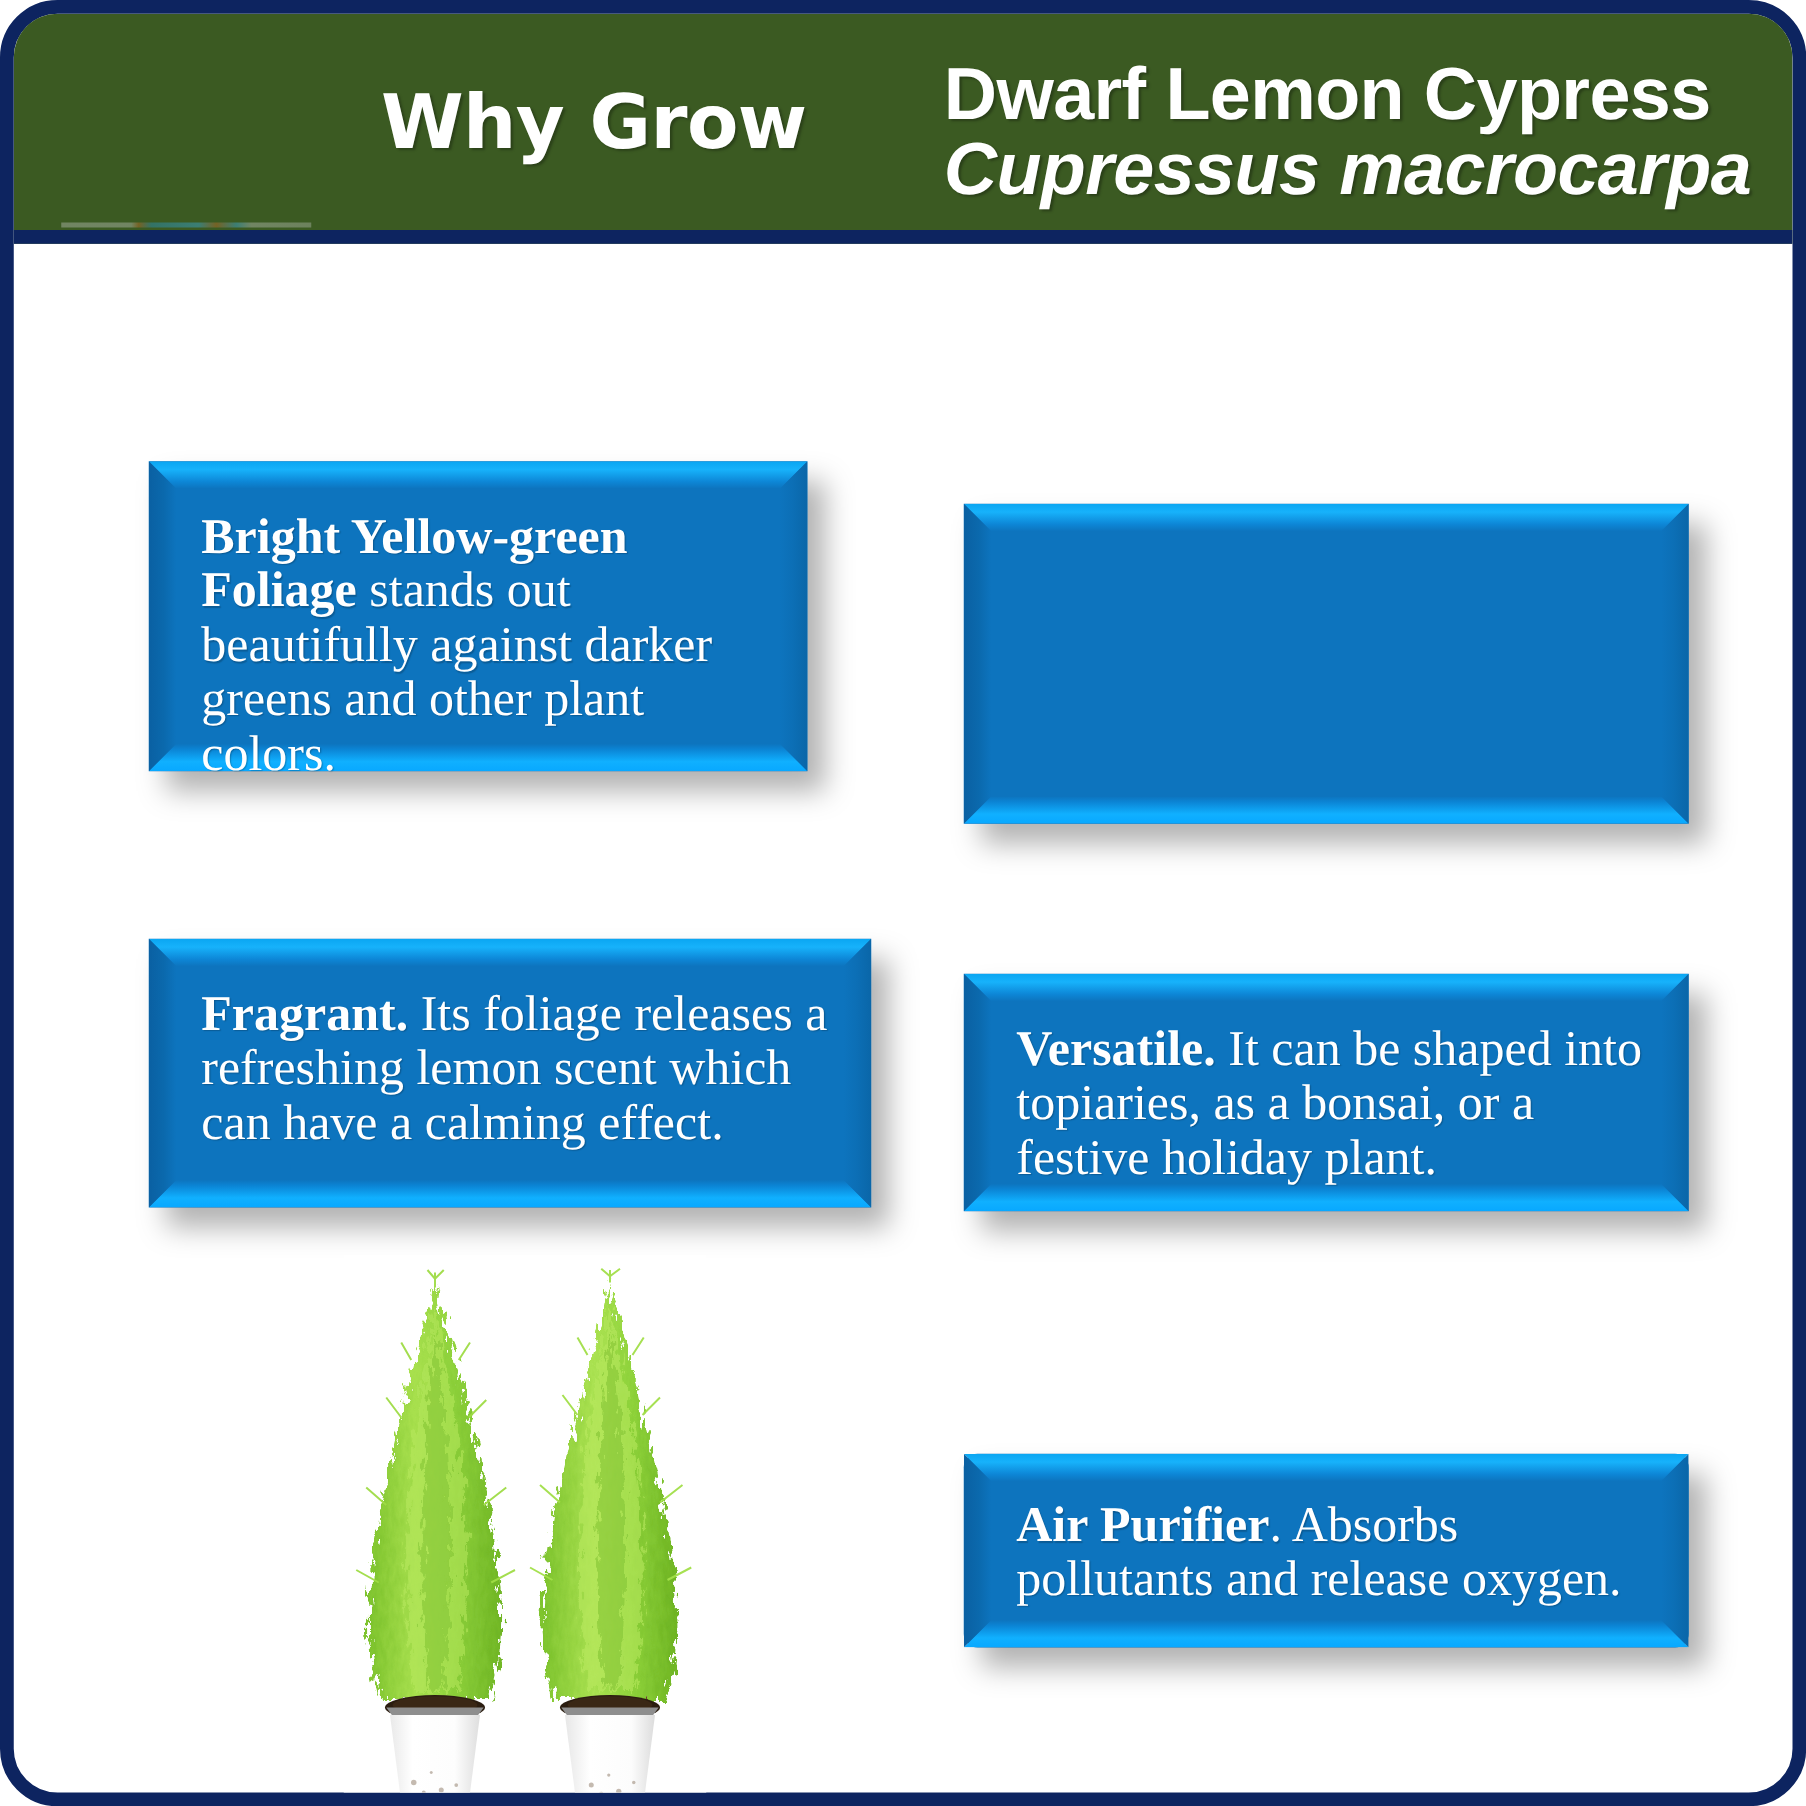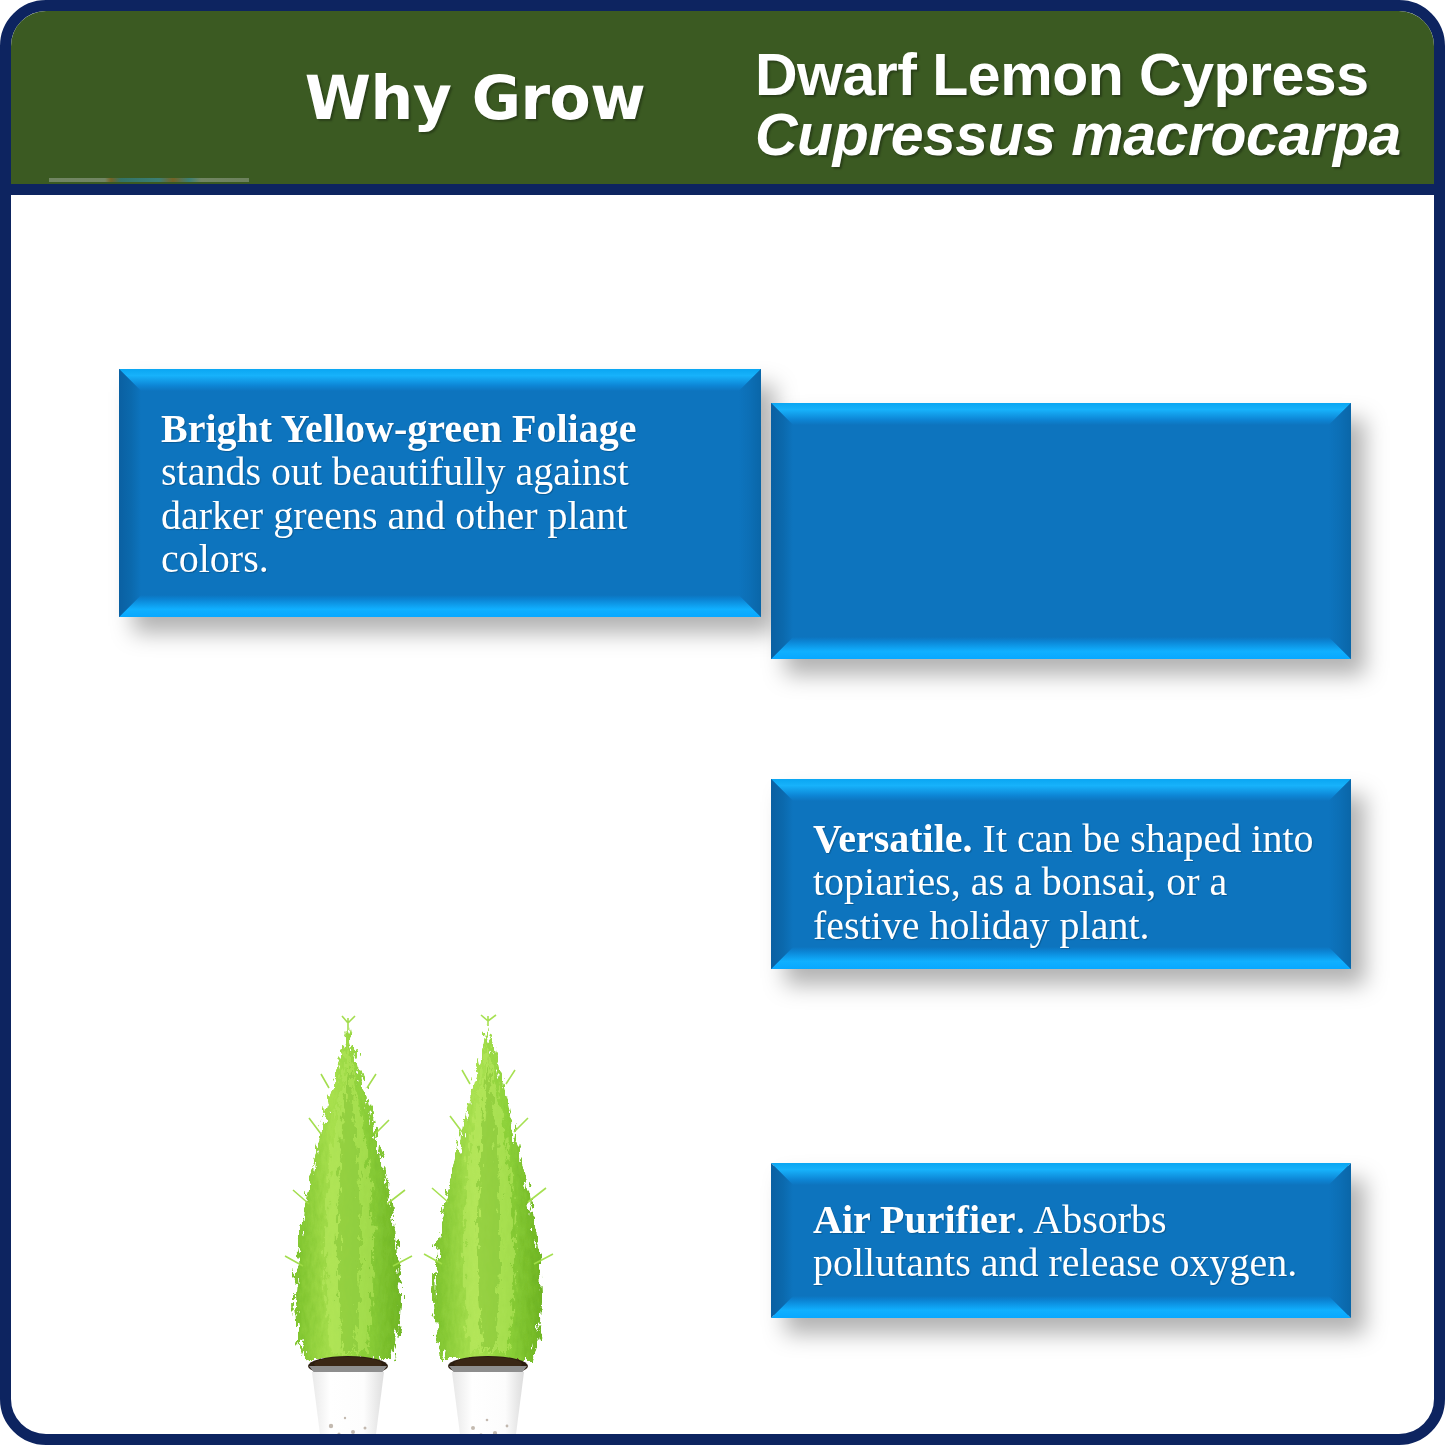--- a/index.html
+++ b/index.html
@@ -148,21 +148,21 @@
     font-family: "Liberation Serif", serif;
     font-size: 40px;
     line-height: 1.085;
     text-shadow: 1px 1px 1px rgba(0,0,0,.22);
   }
   .box .box-text b {
     font-weight: bold;
   }
 
   
-  #box-foliage   { left: 108px; top: 358px;  width: 642px; height: 248px; }
+  #box-foliage   { left: 108px; top: 358px;  width: 527px; height: 248px; }
   #box-foliage   .box-text { top: 38px; }
 
   #box-size      { left: 760px; top: 392px;  width: 580px; height: 256px; }
   #box-size      .box-text { top: 38px; }
 
   #box-fragrant  { left: 108px; top: 740px;  width: 578px; height: 215px; }
   #box-fragrant  .box-text { top: 38px; }
 
   #box-versatile { left: 760px; top: 768px;  width: 580px; height: 190px; }
   #box-versatile .box-text { top: 38px; }
@@ -213,20 +213,27 @@
     <div class="box-text"><b>Bright Yellow-green Foliage</b><span> stands out beautifully against darker greens and other plant colors.</span></div>
   </div>
 
   <div class="box" id="box-size">
     <span class="bevel-top"></span>
     <span class="bevel-bottom"></span>
     <span class="bevel-left"></span>
     <span class="bevel-right"></span>
   </div>
 
+  <div class="box" id="box-fragrant">
+    <span class="bevel-top"></span>
+    <span class="bevel-bottom"></span>
+    <span class="bevel-left"></span>
+    <span class="bevel-right"></span>
+    <div class="box-text"><b>Fragrant.</b><span> Its foliage releases a refreshing lemon scent which can have a calming effect.</span></div>
+  </div>
 
   <div class="box" id="box-versatile">
     <span class="bevel-top"></span>
     <span class="bevel-bottom"></span>
     <span class="bevel-left"></span>
     <span class="bevel-right"></span>
     <div class="box-text"><b>Versatile.</b><span> It can be shaped into topiaries, as a bonsai, or a festive holiday plant.</span></div>
   </div>
 
   <div class="box" id="box-air">

